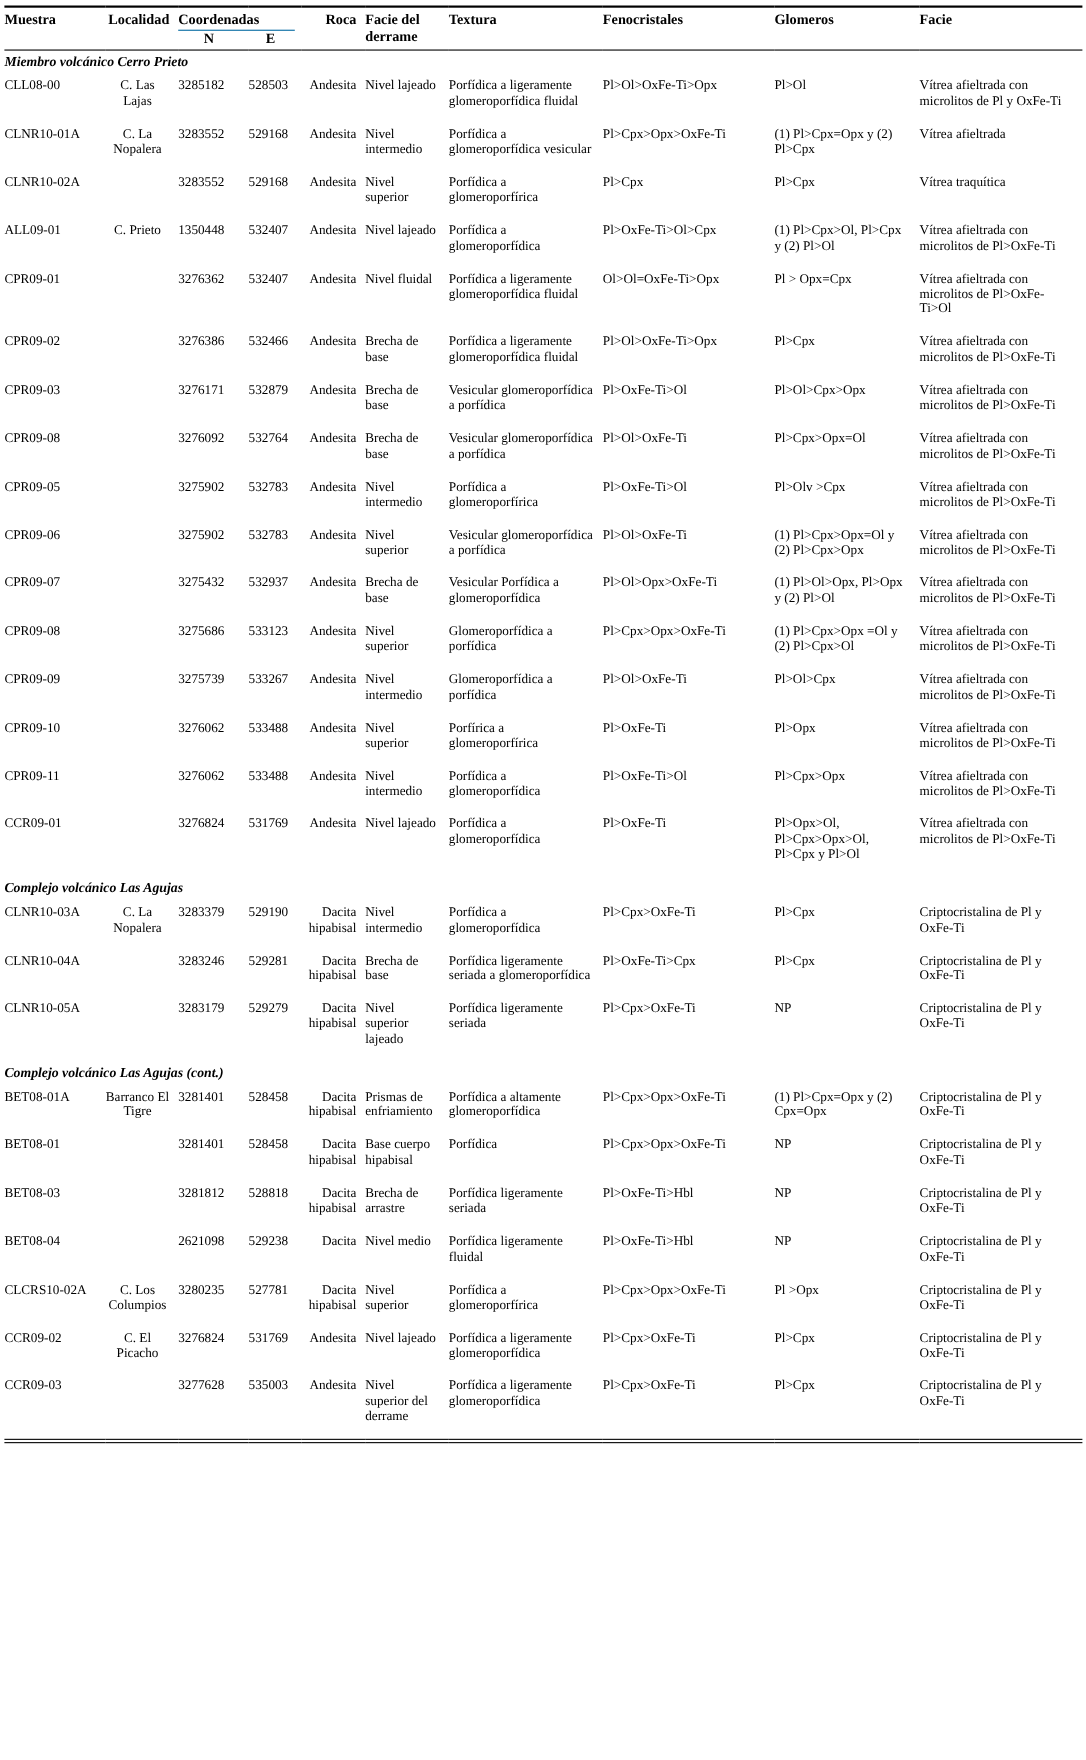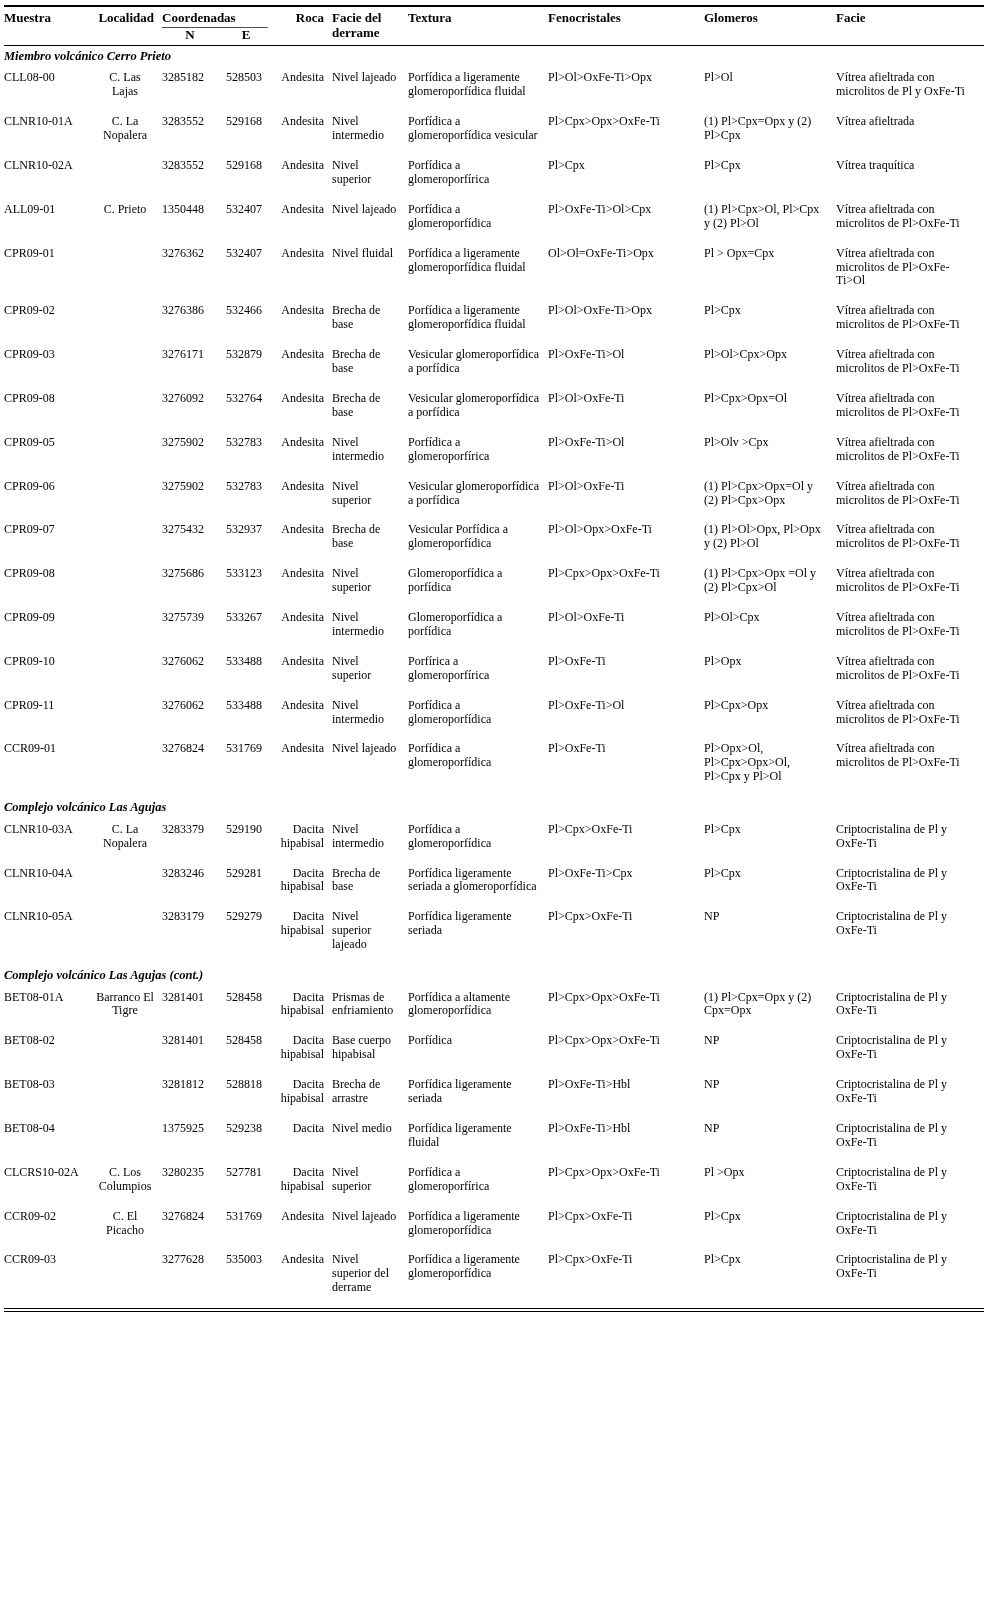--- a/index.html
+++ b/index.html
@@ -351,21 +351,21 @@
           <td class="c-n">3281401</td>
           <td class="c-e">528458</td>
           <td class="c-roca">Dacita hipabisal</td>
           <td class="c-facie">Prismas de enfriamiento</td>
           <td class="c-textura">Porfídica a altamente glomeroporfídica</td>
           <td class="c-fenocristales">Pl&gt;Cpx&gt;Opx&gt;OxFe-Ti</td>
           <td class="c-glomeros">(1) Pl&gt;Cpx=Opx y (2) Cpx=Opx</td>
           <td class="c-matriz">Criptocristalina de Pl y OxFe-Ti</td>
         </tr>
         <tr>
-          <td class="c-muestra">BET08-02</td>
+          <td class="c-muestra">BET08-01</td>
           <td class="c-localidad"></td>
           <td class="c-n">3281401</td>
           <td class="c-e">528458</td>
           <td class="c-roca">Dacita hipabisal</td>
           <td class="c-facie">Base cuerpo hipabisal</td>
           <td class="c-textura">Porfídica</td>
           <td class="c-fenocristales">Pl&gt;Cpx&gt;Opx&gt;OxFe-Ti</td>
           <td class="c-glomeros">NP</td>
           <td class="c-matriz">Criptocristalina de Pl y OxFe-Ti</td>
         </tr>
@@ -377,21 +377,21 @@
           <td class="c-roca">Dacita hipabisal</td>
           <td class="c-facie">Brecha de arrastre</td>
           <td class="c-textura">Porfídica ligeramente seriada</td>
           <td class="c-fenocristales">Pl&gt;OxFe-Ti&gt;Hbl</td>
           <td class="c-glomeros">NP</td>
           <td class="c-matriz">Criptocristalina de Pl y OxFe-Ti</td>
         </tr>
         <tr>
           <td class="c-muestra">BET08-04</td>
           <td class="c-localidad"></td>
-          <td class="c-n">1375925</td>
+          <td class="c-n">2621098</td>
           <td class="c-e">529238</td>
           <td class="c-roca">Dacita</td>
           <td class="c-facie">Nivel medio</td>
           <td class="c-textura">Porfídica ligeramente fluidal</td>
           <td class="c-fenocristales">Pl&gt;OxFe-Ti&gt;Hbl</td>
           <td class="c-glomeros">NP</td>
           <td class="c-matriz">Criptocristalina de Pl y OxFe-Ti</td>
         </tr>
         <tr>
           <td class="c-muestra">CLCRS10-02A</td>

